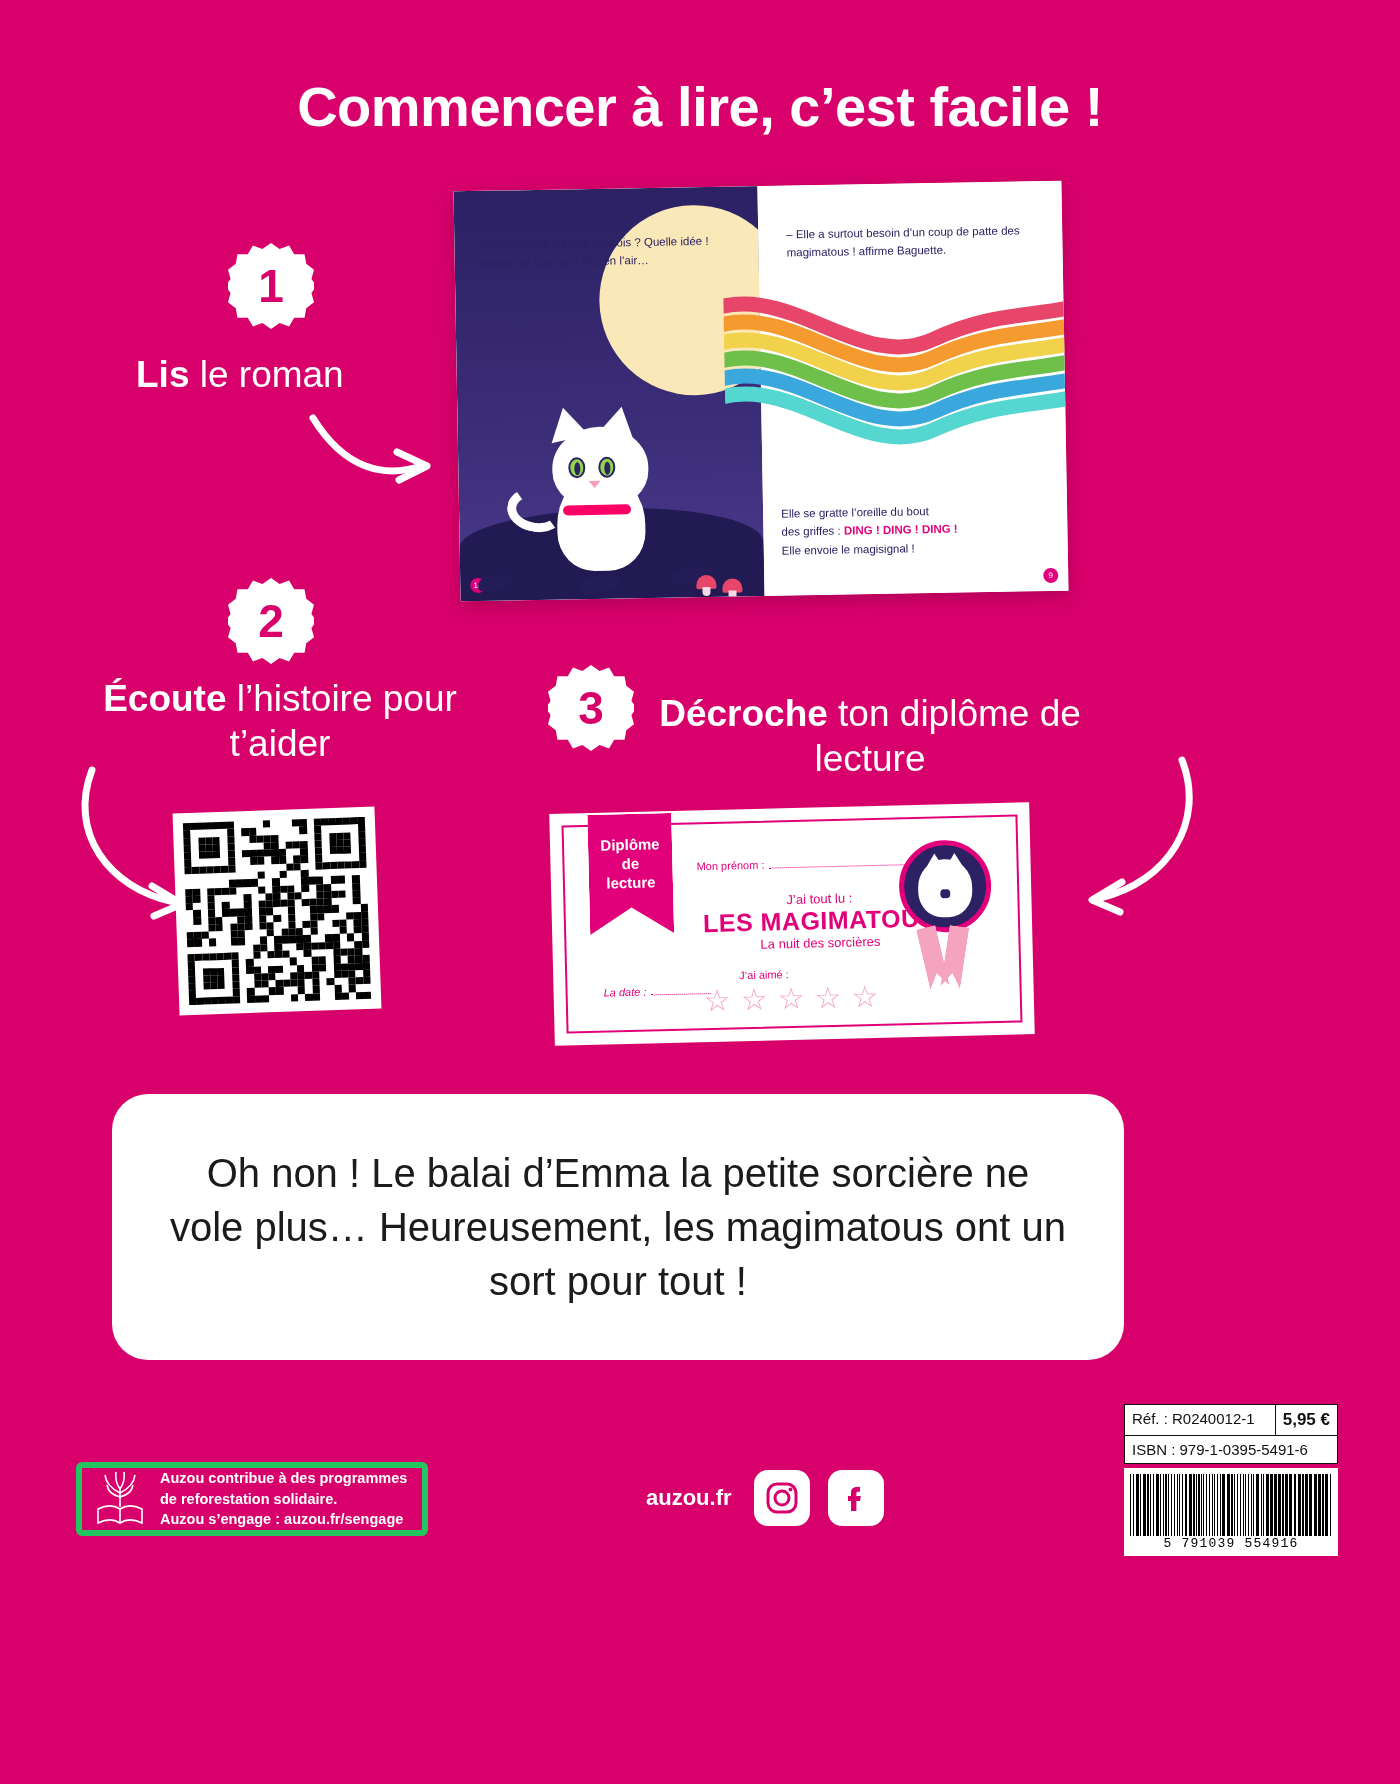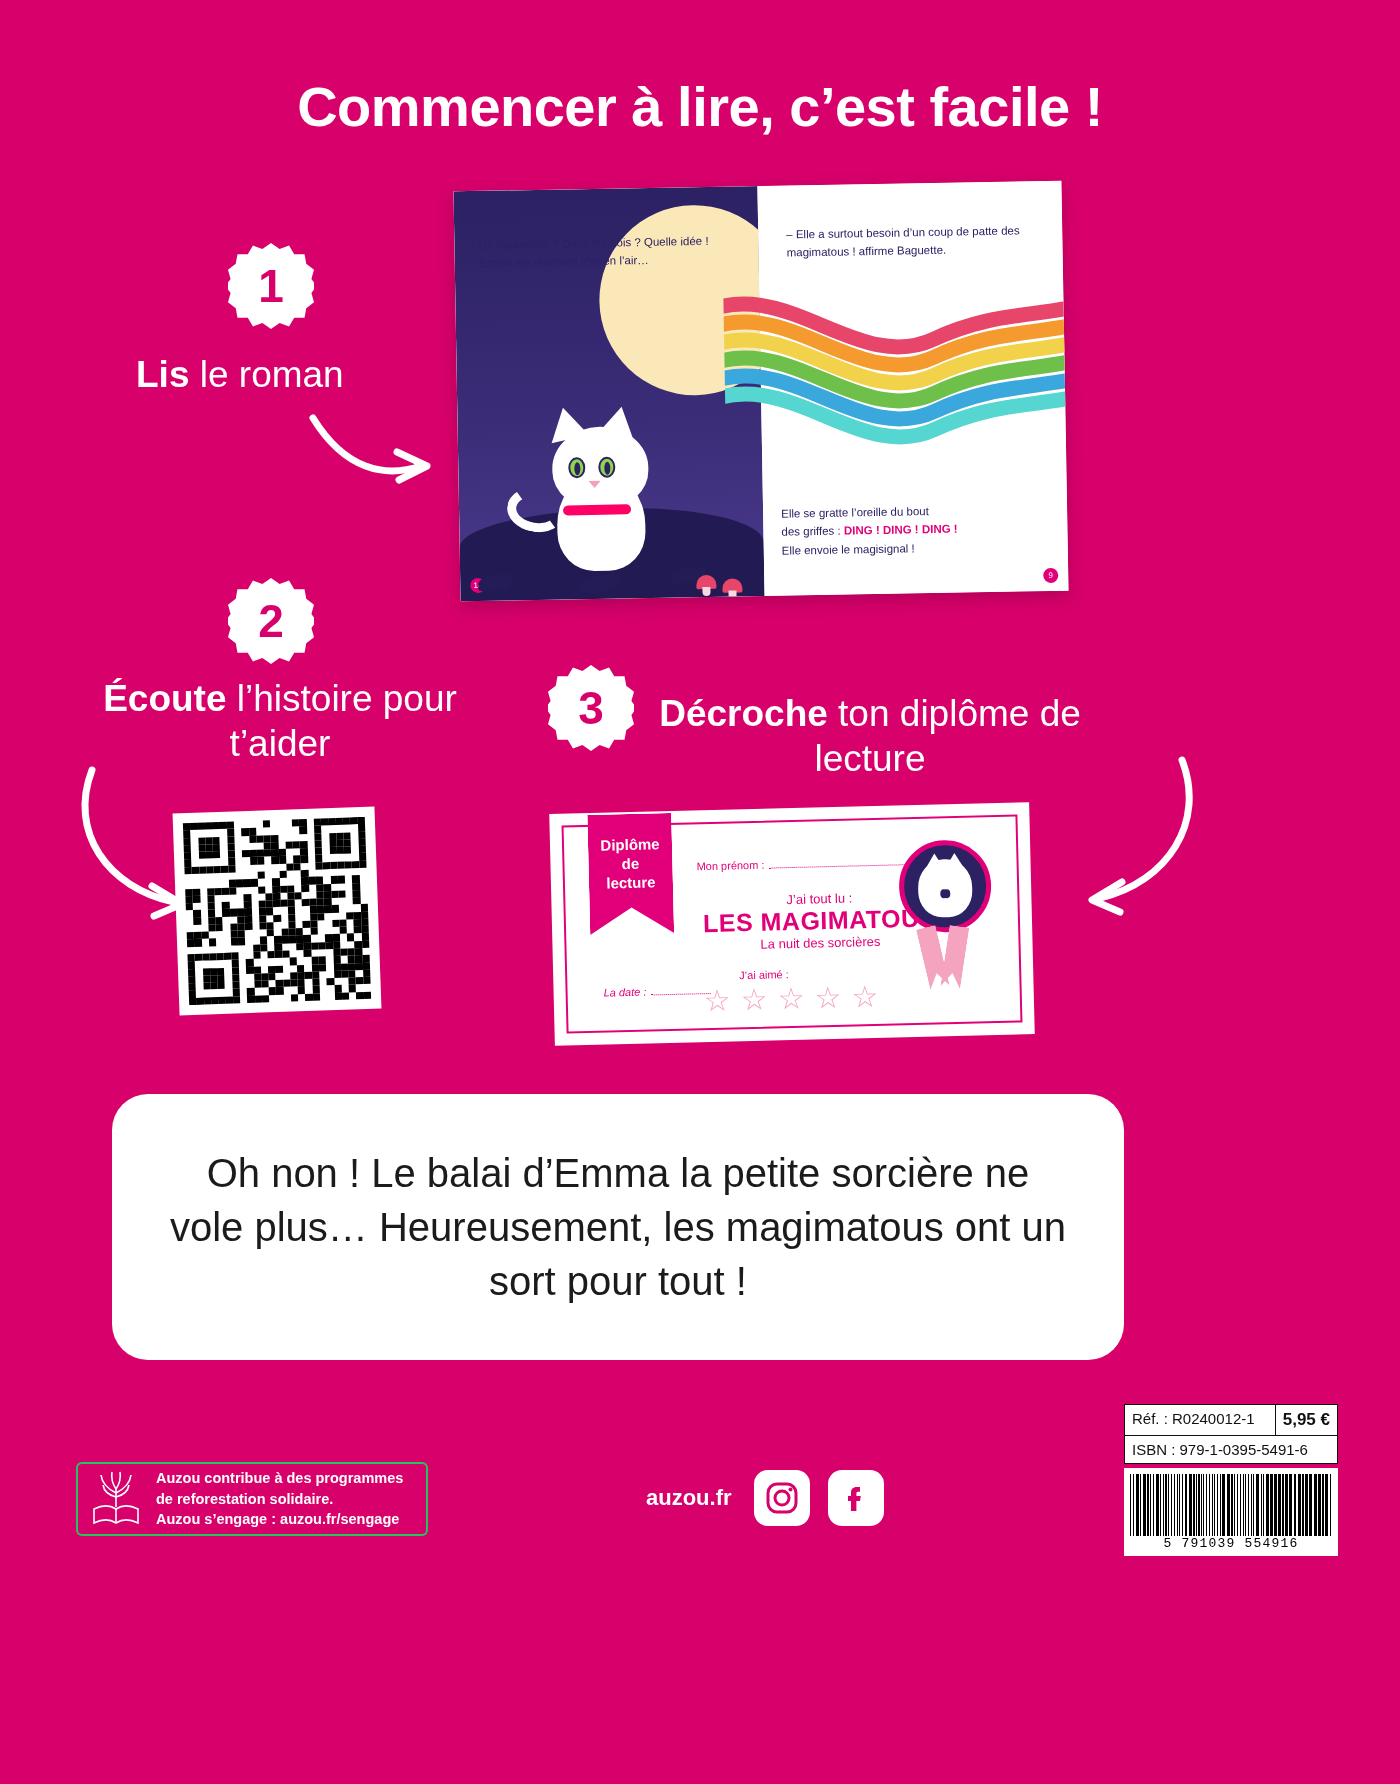--- a/index.html
+++ b/index.html
@@ -362,21 +362,21 @@
     font-size: 40px;
     line-height: 1.35;
     color: #1b1b1b;
   }
 
   
   .eco {
     position: absolute;
     left: 76px; top: 1462px;
     width: 352px; height: 74px;
-    border: 2px solid #22c55e;
+    border: 6px solid #22c55e;
     border-radius: 6px;
     display: flex;
     align-items: center;
     gap: 12px;
     padding: 22px 10px;
   }
   .eco-logo { width: 56px; height: 60px; flex: 0 0 56px; }
   .eco-text {
     color: #ffffff;
     font-size: 14.5px;

